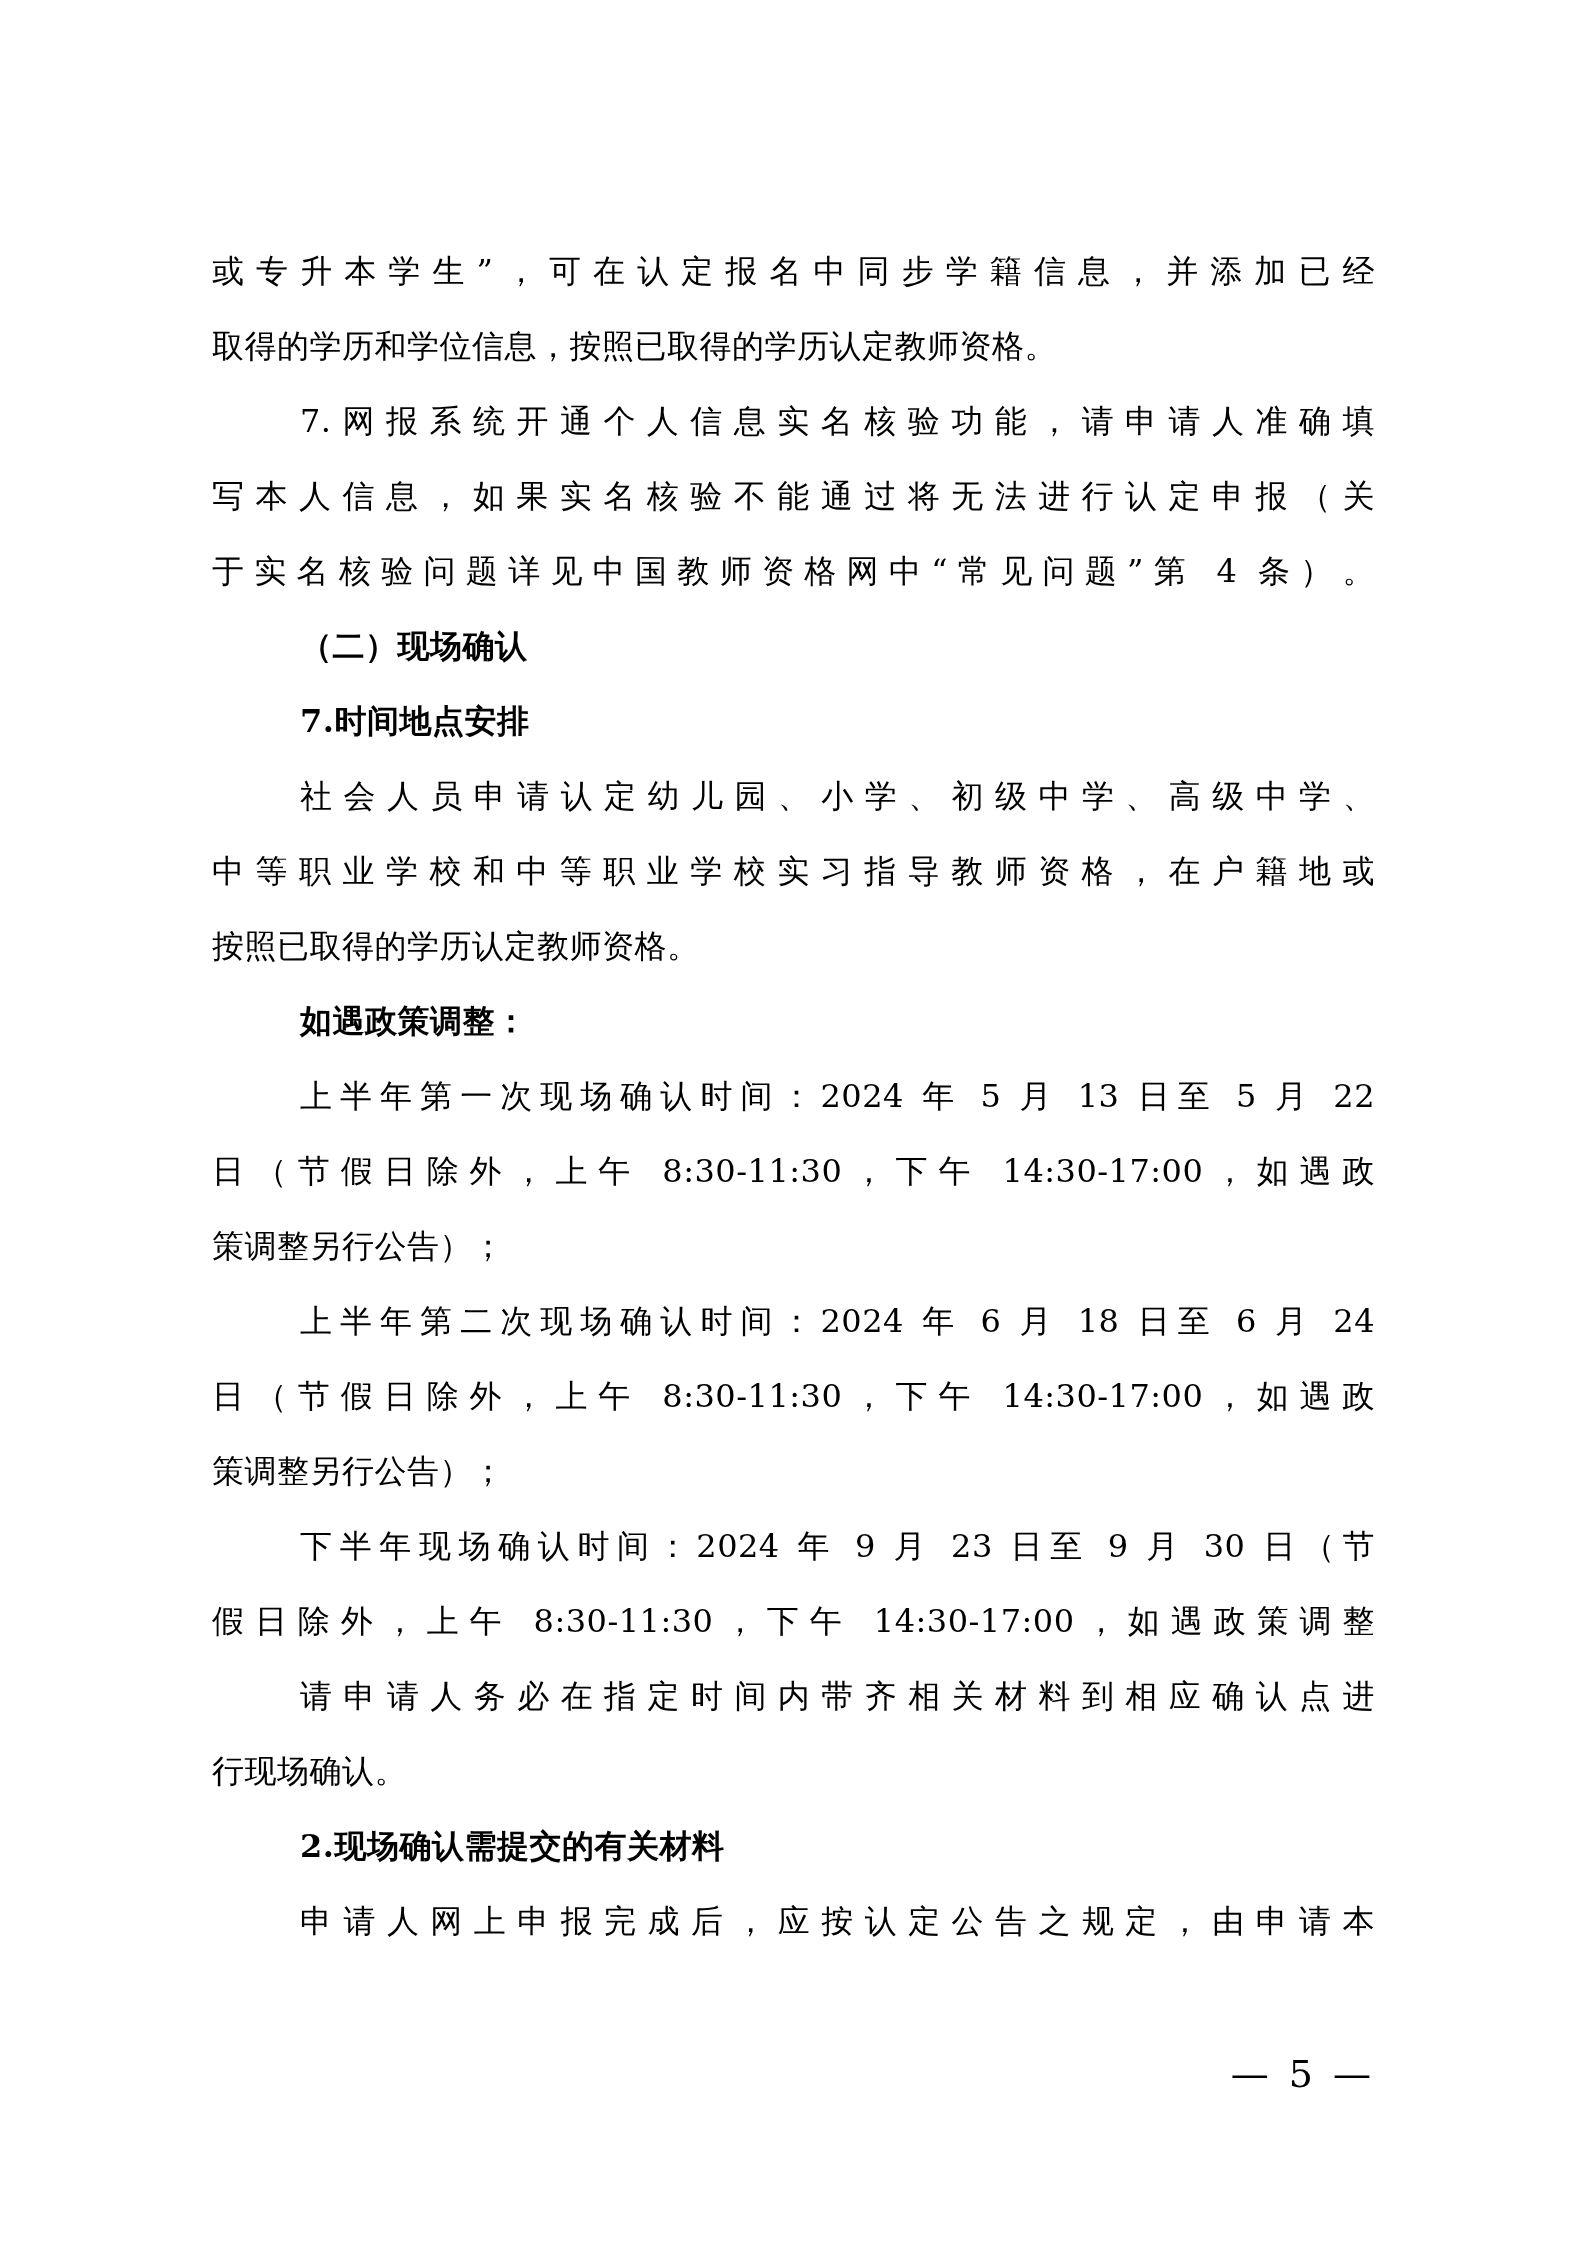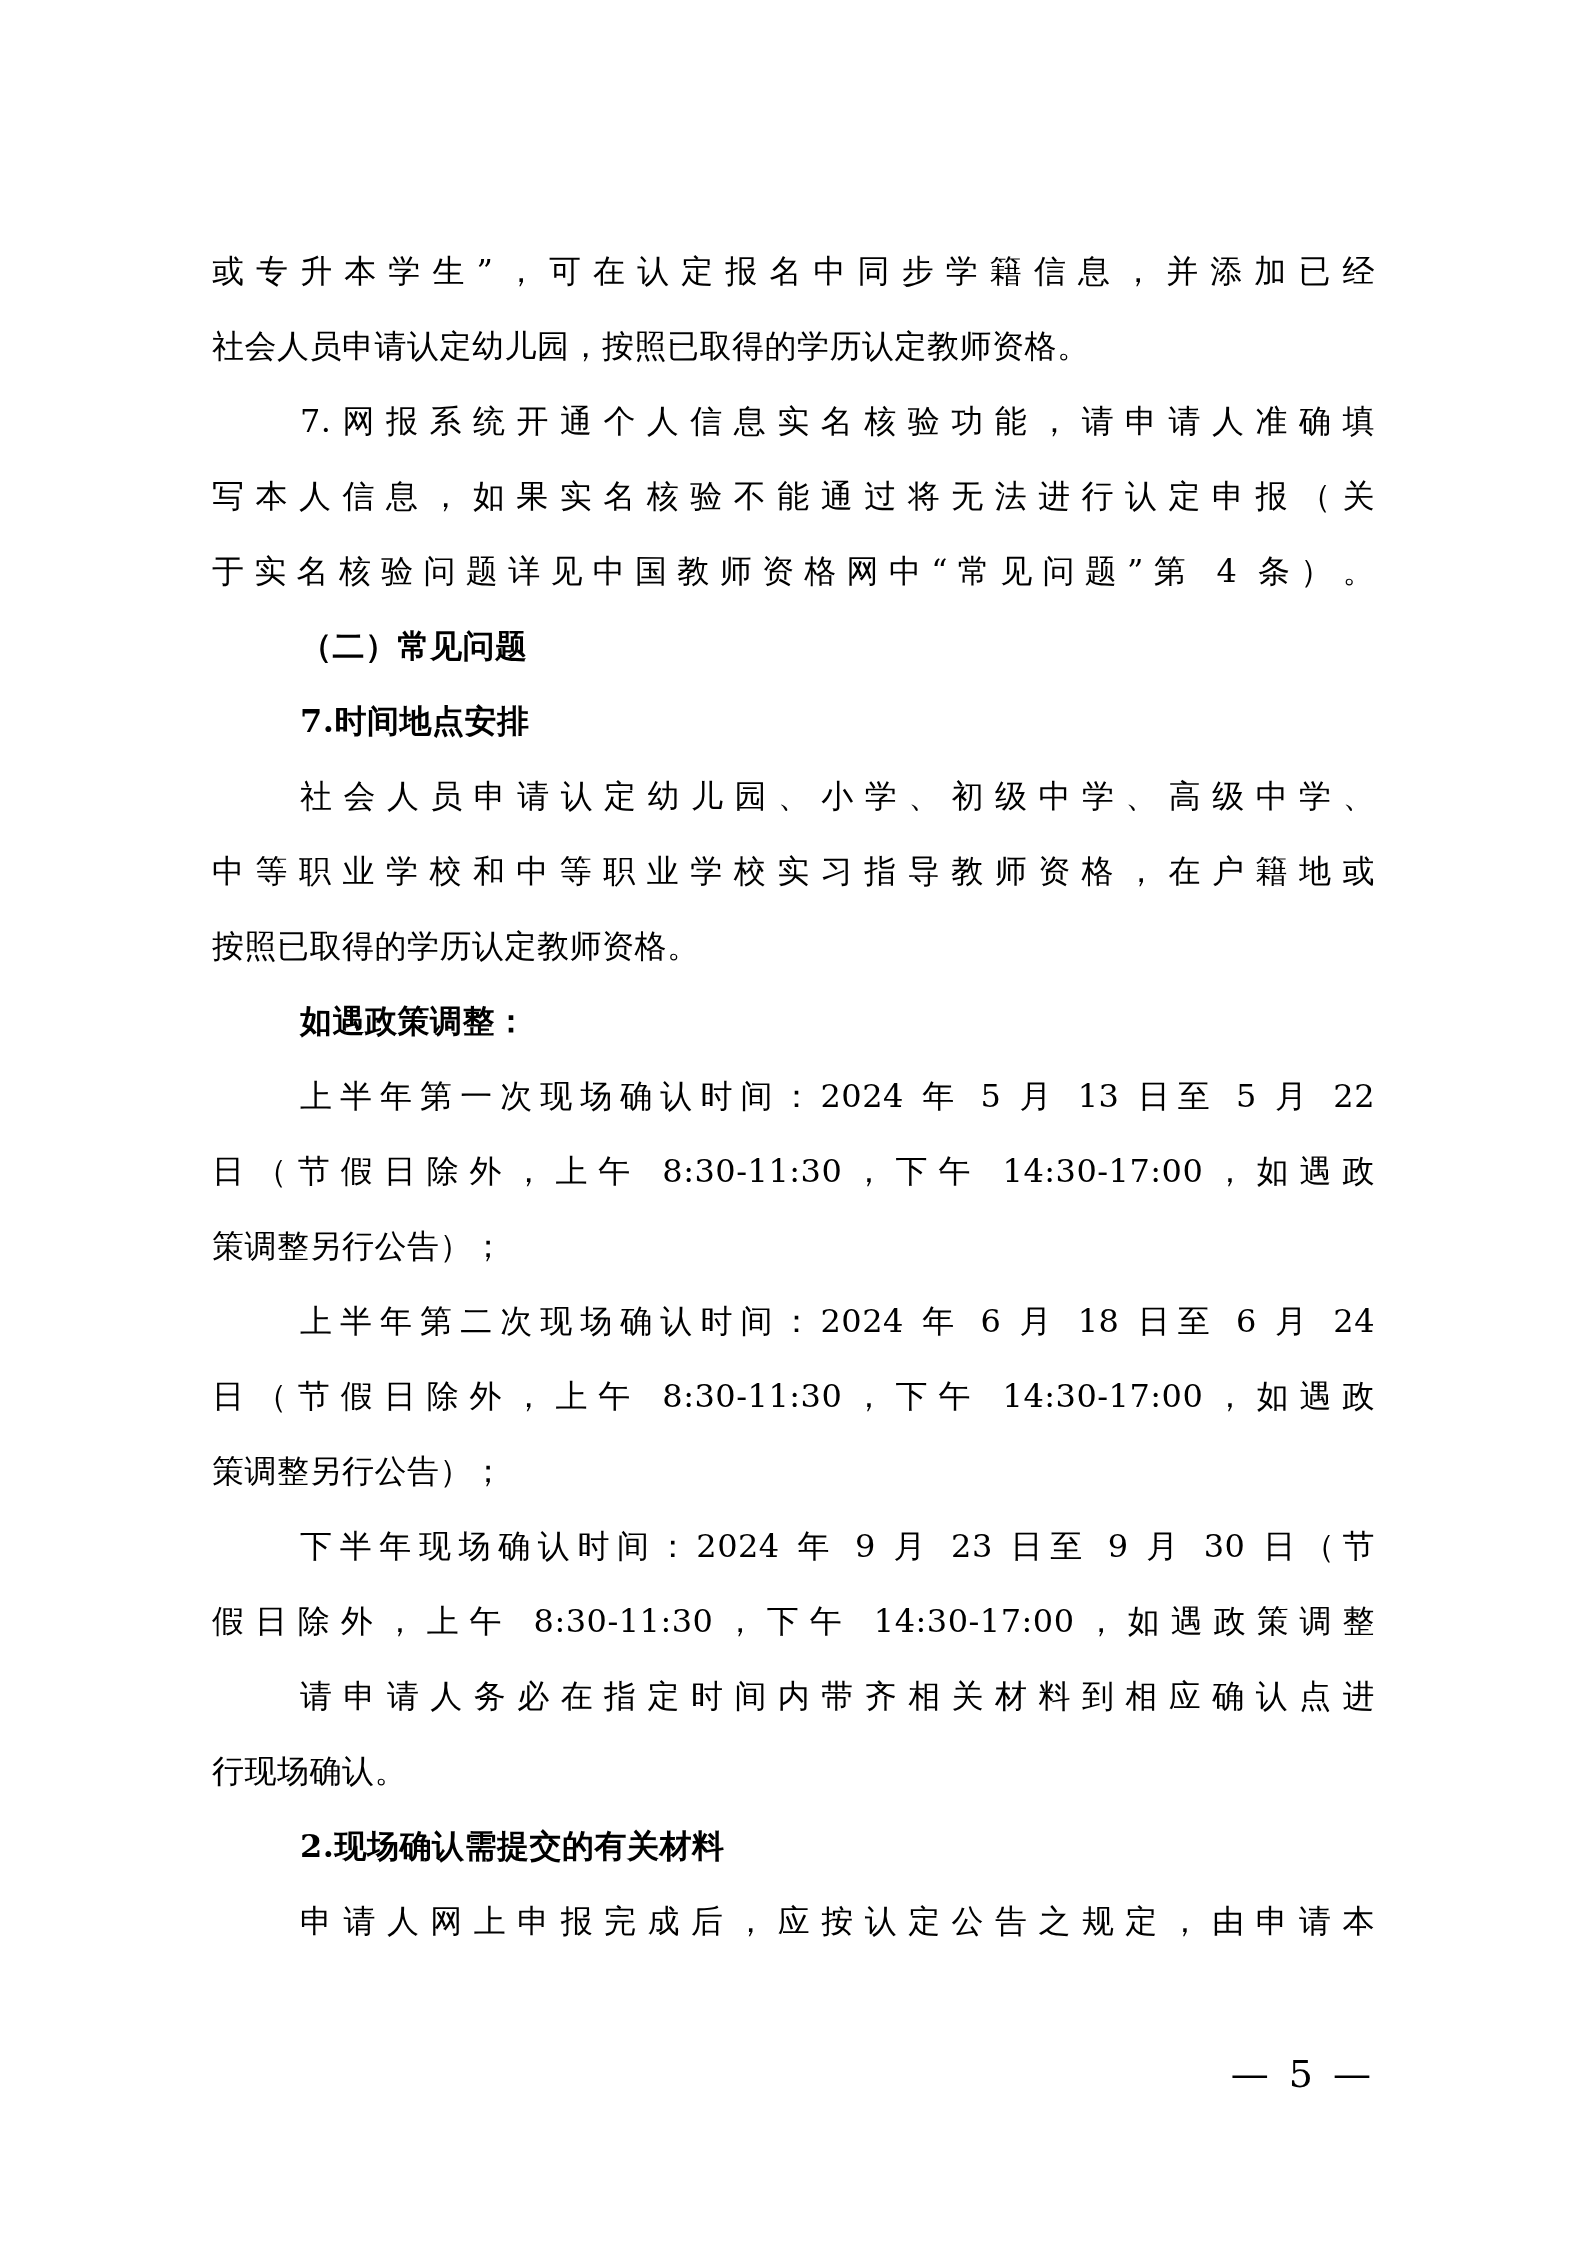--- a/index.html
+++ b/index.html
@@ -45,25 +45,25 @@
     letter-spacing: 4px;
     white-space: nowrap;
   }
 </style>
 </head>
 <body>
 
 <div class="page">
   <main class="body-text">
     <p class="line j">或专升本学生”，可在认定报名中同步学籍信息，并添加已经</p>
-    <p class="line">社会人员申请认定幼儿园，按照已取得的学历认定教师资格。</p>
+    <p class="line">取得的学历和学位信息，按照已取得的学历认定教师资格。</p>
     <p class="line indent j">7.网报系统开通个人信息实名核验功能，请申请人准确填</p>
     <p class="line j">写本人信息，如果实名核验不能通过将无法进行认定申报（关</p>
     <p class="line j">于实名核验问题详见中国教师资格网中“常见问题”第 4 条）。</p>
-    <p class="line indent bold">（二）常见问题</p>
+    <p class="line indent bold">（二）现场确认</p>
     <p class="line indent bold">7.时间地点安排</p>
     <p class="line indent j">社会人员申请认定幼儿园、小学、初级中学、高级中学、</p>
     <p class="line j">中等职业学校和中等职业学校实习指导教师资格，在户籍地或</p>
     <p class="line">按照已取得的学历认定教师资格。</p>
     <p class="line indent bold">如遇政策调整：</p>
     <p class="line indent j">上半年第一次现场确认时间：2024 年 5 月 13 日至 5 月 22</p>
     <p class="line j">日（节假日除外，上午 8:30-11:30，下午 14:30-17:00，如遇政</p>
     <p class="line">策调整另行公告）；</p>
     <p class="line indent j">上半年第二次现场确认时间：2024 年 6 月 18 日至 6 月 24</p>
     <p class="line j">日（节假日除外，上午 8:30-11:30，下午 14:30-17:00，如遇政</p>

